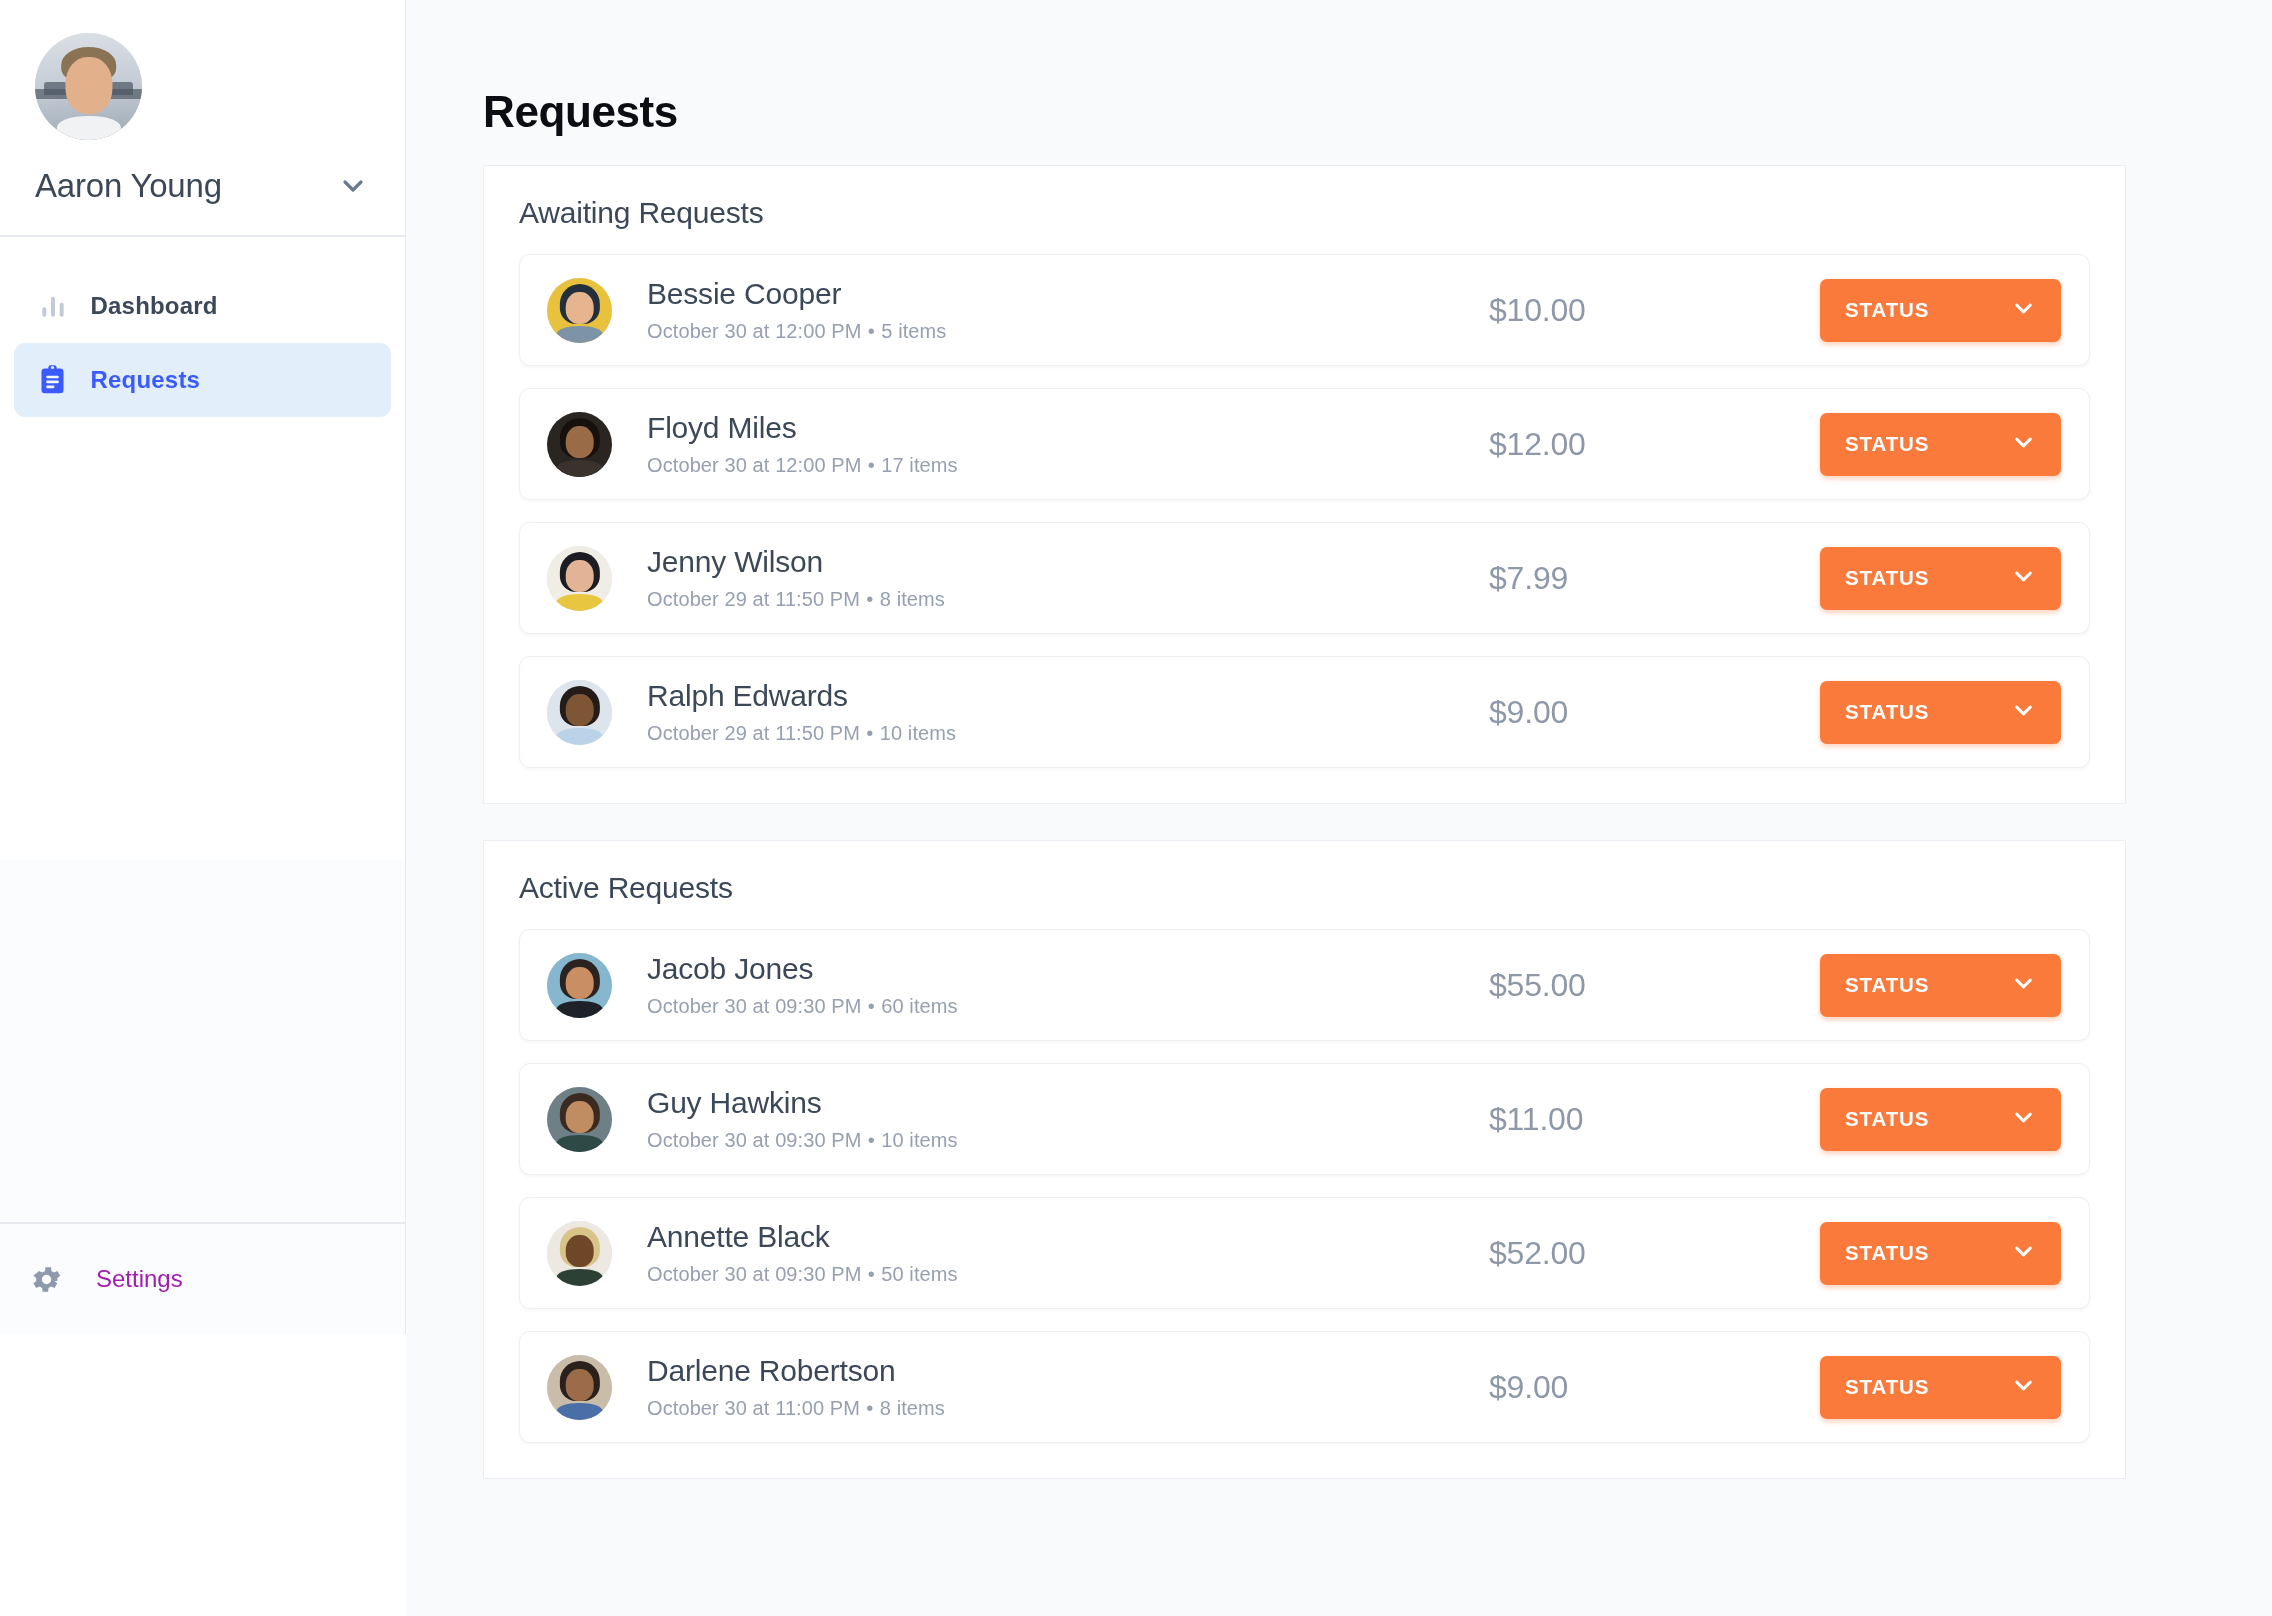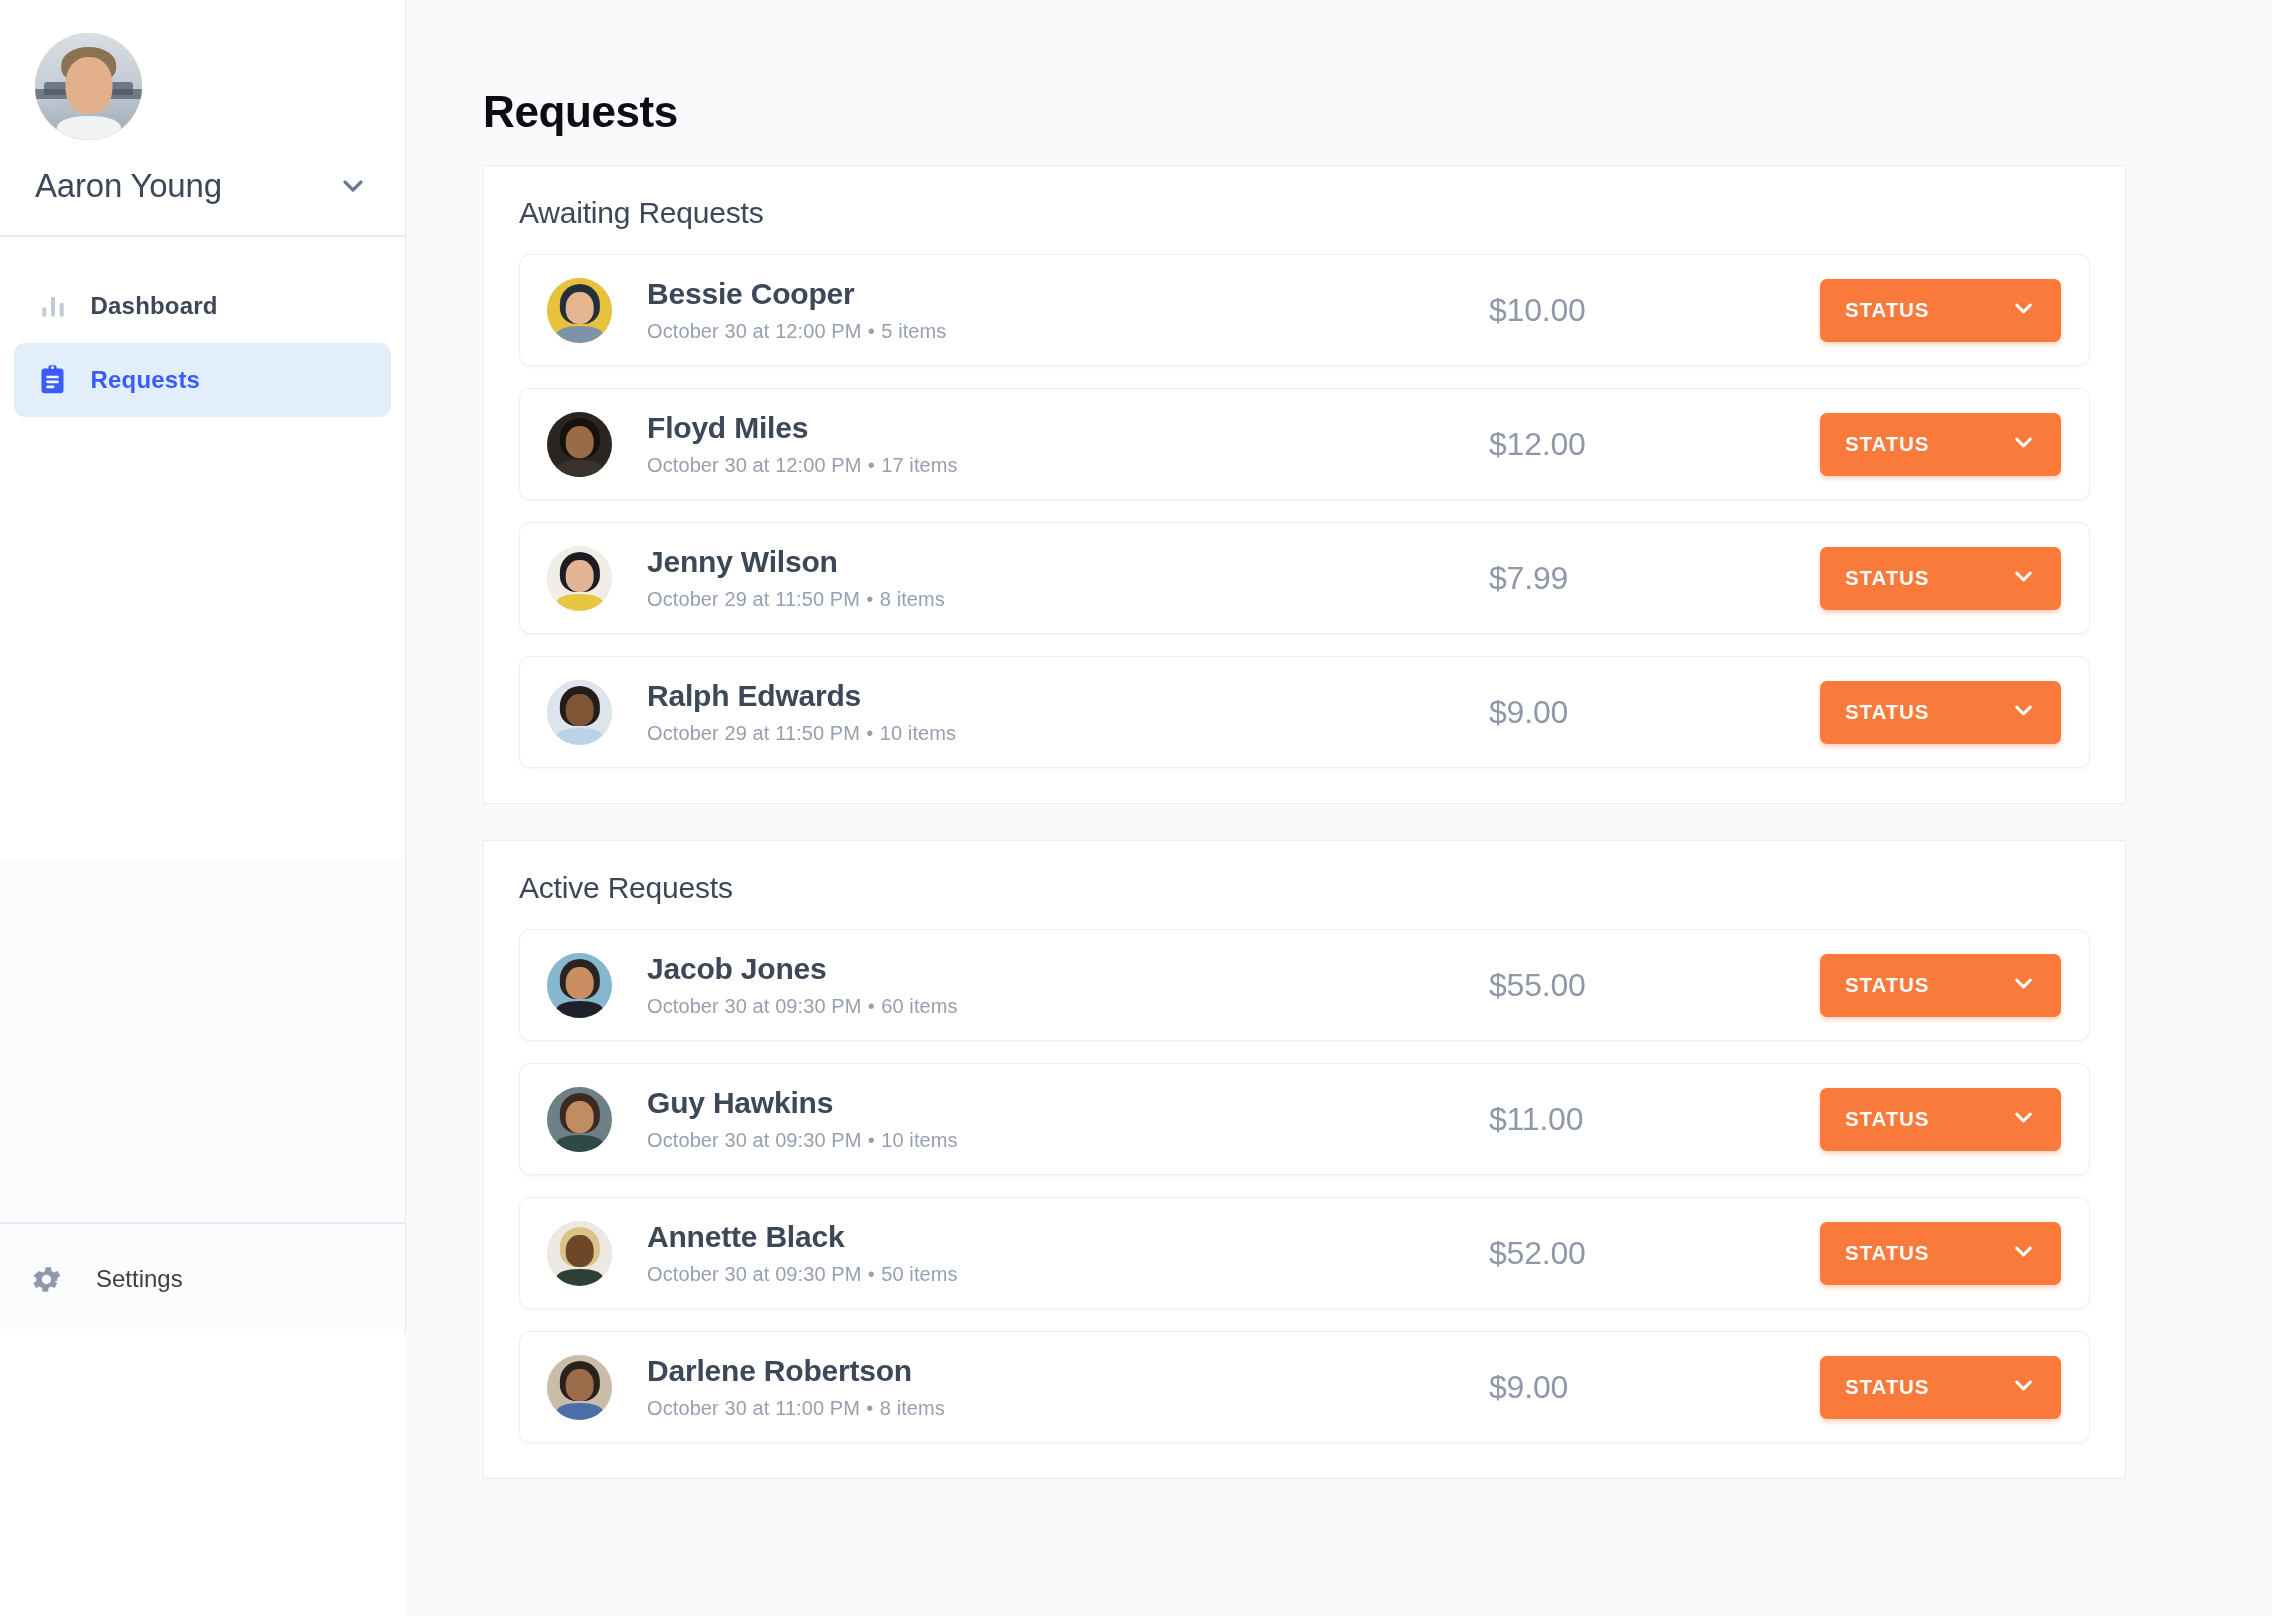--- a/index.html
+++ b/index.html
@@ -133,21 +133,21 @@
     height: 110px;
     padding-left: 28px;
     gap: 32px;
     background: #FBFCFE;
     cursor: pointer;
   }
 
   .settings-label {
     font-size: 24px;
     font-weight: 400;
-    color: #404040;
+    color: #a21caf;
   }
 
   
   .main {
     flex: 1 1 auto;
     height: 1616px;
     background: #F8FAFC;
     overflow: hidden;
     padding: 0 147px 0 77px;
   }
@@ -200,21 +200,21 @@
   }
 
   .row-info {
     flex: 1 1 auto;
     padding-left: 35px;
     min-width: 0;
   }
 
   .row-name {
     font-size: 30px;
-    font-weight: 700;
+    font-weight: 400;
     color: #3C4858;
     letter-spacing: -0.2px;
     line-height: 1.15;
   }
 
   .row-meta {
     font-size: 20px;
     font-weight: 400;
     color: #97A0B0;
     padding-top: 8px;

